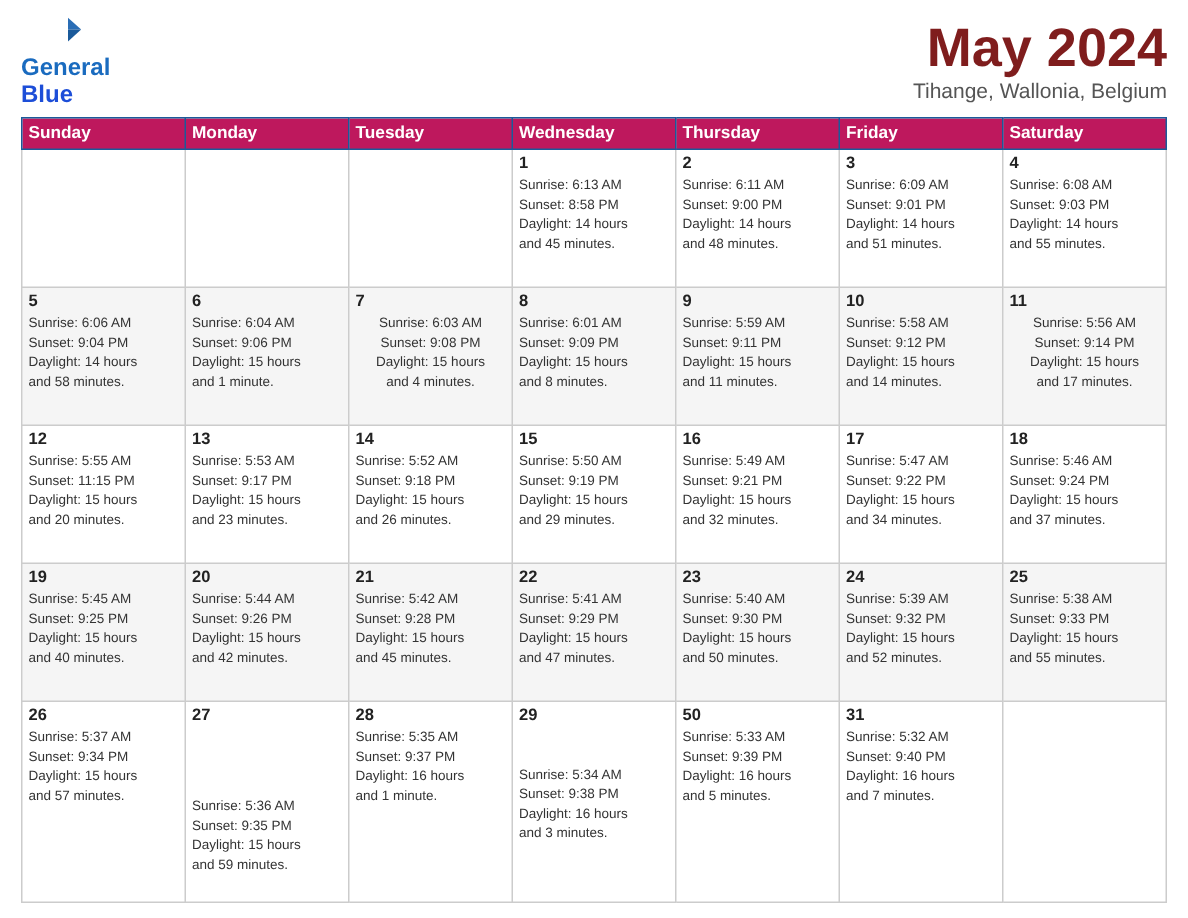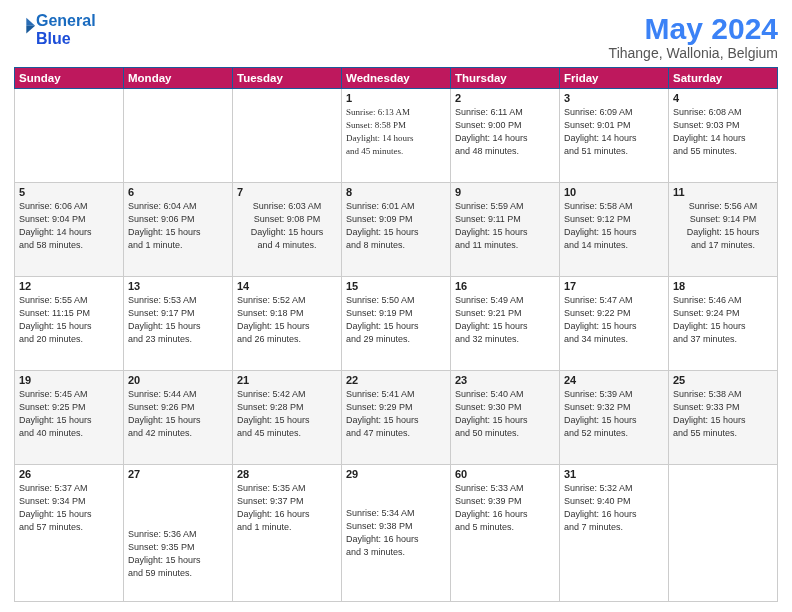--- a/index.html
+++ b/index.html
@@ -20,42 +20,43 @@
     .header {
       display: flex;
       justify-content: space-between;
       align-items: flex-start;
       margin-bottom: 6px;
     }
     .logo {
       display: flex;
       align-items: center;
       gap: 0;
+      flex-direction: column;
     }
     .logo-text {
       font-size: 16px;
       font-weight: bold;
       color: #333;
       line-height: 1.1;
     }
     .logo-text span {
       color: #1a6bbf;
     }
     .logo-icon {
       width: 22px;
       height: 22px;
       margin-top: -2px;
     }
     .title-block {
       text-align: right;
     }
     .main-title {
-      font-size: 30px;
+      font-size: 36px;
       font-weight: bold;
-      color: #3b82f6;
+      color: #7f1d1d;
       line-height: 1.1;
     }
     .subtitle {
       font-size: 14px;
       color: #555;
     }
     .calendar {
       flex: 1;
       border: 1px solid #ccc;
       border-collapse: collapse;
@@ -136,21 +137,21 @@
           <th>Saturday</th>
         </tr>
     </thead>
     <tbody id="calendar-body">
     <tr>
           <td class="empty"></td>
           <td class="empty"></td>
           <td class="empty"></td>
           <td>
             <span class="day-num">1</span>
-            <div class="day-info" style="white-space: pre-line; font-family: Liberation Serif, serif;">Sunrise: 6:13 AM
+            <div class="day-info" style="white-space: pre-line;">Sunrise: 6:13 AM
 Sunset: 8:58 PM
 Daylight: 14 hours
 and 45 minutes.</div>
           </td>
           <td>
             <span class="day-num">2</span>
             <div class="day-info" style="white-space: pre-line;">Sunrise: 6:11 AM
 Sunset: 9:00 PM
 Daylight: 14 hours
 and 48 minutes.</div>
@@ -346,21 +347,21 @@
 and 1 minute.</div>
           </td>
           <td>
             <span class="day-num">29</span>
             <div class="day-info" style="white-space: pre-line; margin-top: 27px;">Sunrise: 5:34 AM
 Sunset: 9:38 PM
 Daylight: 16 hours
 and 3 minutes.</div>
           </td>
           <td>
-            <span class="day-num">60</span>
+            <span class="day-num">50</span>
             <div class="day-info" style="white-space: pre-line;">Sunrise: 5:33 AM
 Sunset: 9:39 PM
 Daylight: 16 hours
 and 5 minutes.</div>
           </td>
           <td>
             <span class="day-num">31</span>
             <div class="day-info" style="white-space: pre-line;">Sunrise: 5:32 AM
 Sunset: 9:40 PM
 Daylight: 16 hours

